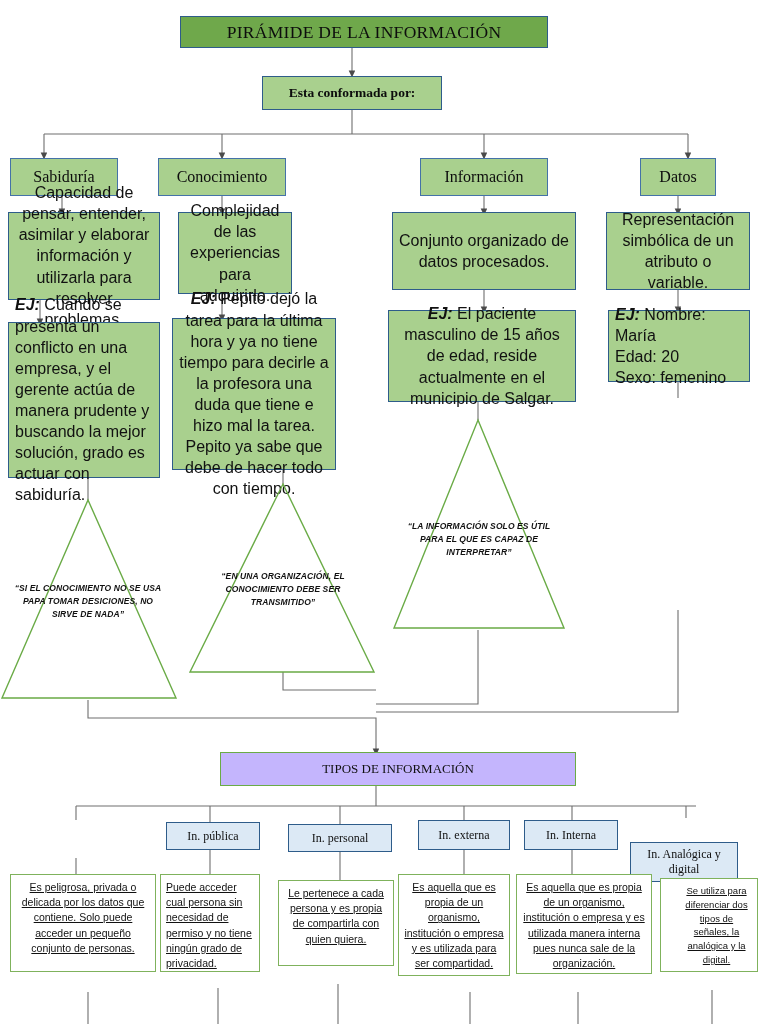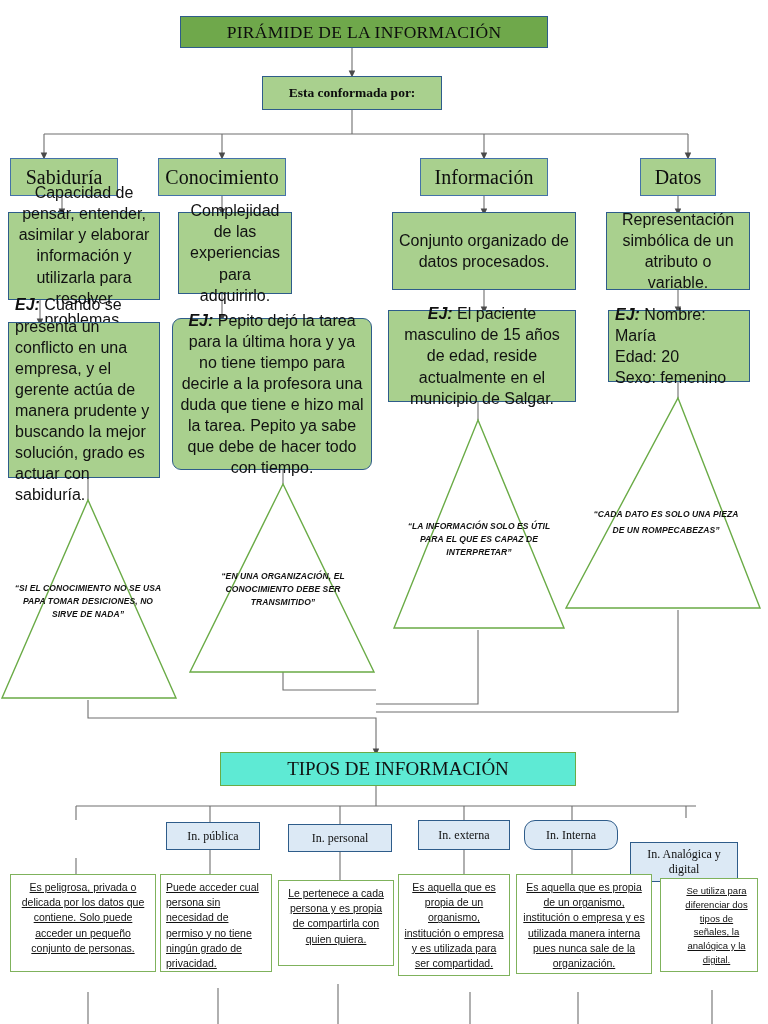--- a/index.html
+++ b/index.html
@@ -19,21 +19,21 @@
     letter-spacing:.3px;
   }
   
   .sub-box{
     background:#A9D08E;border:1.5px solid #2E5C8A;
     font-family:"Liberation Serif", serif;font-weight:bold;font-size:13.5px;color:#0d0d0d;
   }
   
   .cat-box{
     background:#A9D08E;border:1.5px solid #4472A8;
-    font-family:"Liberation Serif", serif;font-size:20px;color:#0d0d0d;
+    font-family:"Liberation Serif", serif;font-size:16px;color:#0d0d0d;
   }
   
   .def-box{
     background:#A9D08E;border:1.5px solid #2E5C8A;
     font-family:"Liberation Sans", sans-serif;font-size:16px;color:#111;
     line-height:1.32;padding:4px 6px;
   }
   .def-box.left-align{text-align:left;justify-content:flex-start;}
   .def-box .ej{font-weight:bold;font-style:italic;}
 
@@ -42,22 +42,22 @@
   .tri-wrap svg{position:absolute;left:0;top:0;overflow:visible;}
   .tri-text{
     position:absolute;text-align:center;
     font-family:"Liberation Sans", sans-serif;
     font-weight:bold;font-style:italic;font-size:8.5px;color:#111;
     line-height:1.55;letter-spacing:.1px;
   }
 
   
   .tipos-box{
-    background:#5eead4;border:1.7px solid #6AAB46;
-    font-family:"Liberation Serif", serif;font-size:19px;color:#111;
+    background:#c4b5fd;border:1.7px solid #6AAB46;
+    font-family:"Liberation Serif", serif;font-size:13px;color:#111;
   }
   
   .type-box{
     background:#DCE9F5;border:1.6px solid #2E5C8A;
     font-family:"Liberation Serif", serif;font-size:12px;color:#111;
     line-height:1.25;padding:2px 4px;
   }
   .type-box.green-border{border:1.6px solid #7FB25C;}
   
   .type-desc{
@@ -149,21 +149,21 @@
 
   <div class="box def-box" style="left:8px;top:212px;width:152px;height:88px;">Capacidad de pensar, entender, asimilar y elaborar información y utilizarla para resolver problemas.</div>
   <div class="box def-box" style="left:178px;top:212px;width:114px;height:82px;">Complejidad de las experiencias para adquirirlo.</div>
   <div class="box def-box" style="left:392px;top:212px;width:184px;height:78px;">Conjunto organizado de datos procesados.</div>
   <div class="box def-box" style="left:606px;top:212px;width:144px;height:78px;">Representación simbólica de un atributo o variable.</div>
 
   <div class="box def-box left-align" style="left:8px;top:322px;width:152px;height:156px;">
     <div><span class="ej">EJ:</span><span> Cuando se presenta un conflicto en una empresa, y el gerente actúa de manera prudente y buscando la mejor solución, grado es actuar con sabiduría.</span></div>
   </div>
 
-  <div class="box def-box" style="left:172px;top:318px;width:200px;height:152px;border-radius:9px;">
+  <div class="box def-box" style="left:172px;top:318px;width:164px;height:152px;">
     <div><span class="ej">EJ:</span><span> Pepito dejó la tarea para la última hora y ya no tiene tiempo para decirle a la profesora una duda que tiene e hizo mal la tarea. Pepito ya sabe que debe de hacer todo con tiempo.</span></div>
   </div>
 
   <div class="box def-box" style="left:388px;top:310px;width:188px;height:92px;">
     <div><span class="ej">EJ:</span><span> El paciente masculino de 15 años de edad, reside actualmente en el municipio de Salgar.</span></div>
   </div>
 
   <div class="box def-box left-align" style="left:608px;top:310px;width:142px;height:72px;">
     <div style="white-space:pre-line;"><span class="ej">EJ:</span><span> Nombre: María
 Edad: 20
@@ -184,35 +184,29 @@
     <div class="tri-text" style="left:22px;top:86px;width:150px;">“EN UNA ORGANIZACIÓN, EL CONOCIMIENTO DEBE SER TRANSMITIDO”</div>
   </div>
 
   <div class="tri-wrap" style="left:392px;top:420px;width:178px;height:212px;">
     <svg width="178" height="212" viewBox="0 0 178 212">
       <polygon points="86,0 172,208 2,208" fill="none" stroke="#6AAB46" stroke-width="1.4"></polygon>
     </svg>
     <div class="tri-text" style="left:14px;top:100px;width:146px;">“LA INFORMACIÓN SOLO ES ÚTIL PARA EL QUE ES CAPAZ DE INTERPRETAR”</div>
   </div>
 
-  <div class="tri-wrap" style="left:562px;top:398px;width:204px;height:214px;">
-    <svg width="204" height="214" viewBox="0 0 204 214">
-      <polygon points="116,0 198,210 4,210" fill="none" stroke="#6AAB46" stroke-width="1.4"></polygon>
-    </svg>
-    <div class="tri-text" style="left:26px;top:108px;width:156px;line-height:1.9;">“CADA DATO ES SOLO UNA PIEZA DE UN ROMPECABEZAS”</div>
-  </div>
 
   <div class="box tipos-box" style="left:220px;top:752px;width:356px;height:34px;">TIPOS DE INFORMACIÓN</div>
 
   <div class="box type-box" style="left:166px;top:822px;width:94px;height:28px;">In. pública</div>
   <div class="box type-box" style="left:288px;top:824px;width:104px;height:28px;">In. personal</div>
   <div class="box type-box" style="left:418px;top:820px;width:92px;height:30px;">In. externa</div>
-  <div class="box type-box" style="left:524px;top:820px;width:94px;height:30px;border-radius:11px;">In. Interna</div>
+  <div class="box type-box" style="left:524px;top:820px;width:94px;height:30px;">In. Interna</div>
   <div class="box type-box" style="left:630px;top:842px;width:108px;height:40px;">In. Analógica y digital</div>
 
   <div class="box type-desc" style="left:10px;top:874px;width:146px;height:98px;">Es peligrosa, privada o delicada por los datos que contiene. Solo puede acceder un pequeño conjunto de personas.</div>
-  <div class="box type-desc left-align" style="left:160px;top:874px;width:112px;height:98px;text-align:left;">Puede acceder cual persona sin necesidad de permiso y no tiene ningún grado de privacidad.</div>
+  <div class="box type-desc left-align" style="left:160px;top:874px;width:100px;height:98px;text-align:left;">Puede acceder cual persona sin necesidad de permiso y no tiene ningún grado de privacidad.</div>
   <div class="box type-desc" style="left:278px;top:880px;width:116px;height:86px;">Le pertenece a cada persona y es propia de compartirla con quien quiera.</div>
   <div class="box type-desc" style="left:398px;top:874px;width:112px;height:102px;">Es aquella que es propia de un organismo, institución o empresa y es utilizada para ser compartidad.</div>
   <div class="box type-desc" style="left:516px;top:874px;width:136px;height:100px;">Es aquella que es propia de un organismo, institución o empresa y es utilizada manera interna pues nunca sale de la organización.</div>
   <div class="box type-desc small" style="left:660px;top:878px;width:98px;height:94px;padding-left:20px;">Se utiliza para diferenciar dos tipos de señales, la analógica y la digital.</div>
 
 </div>
 
 </body></html>

